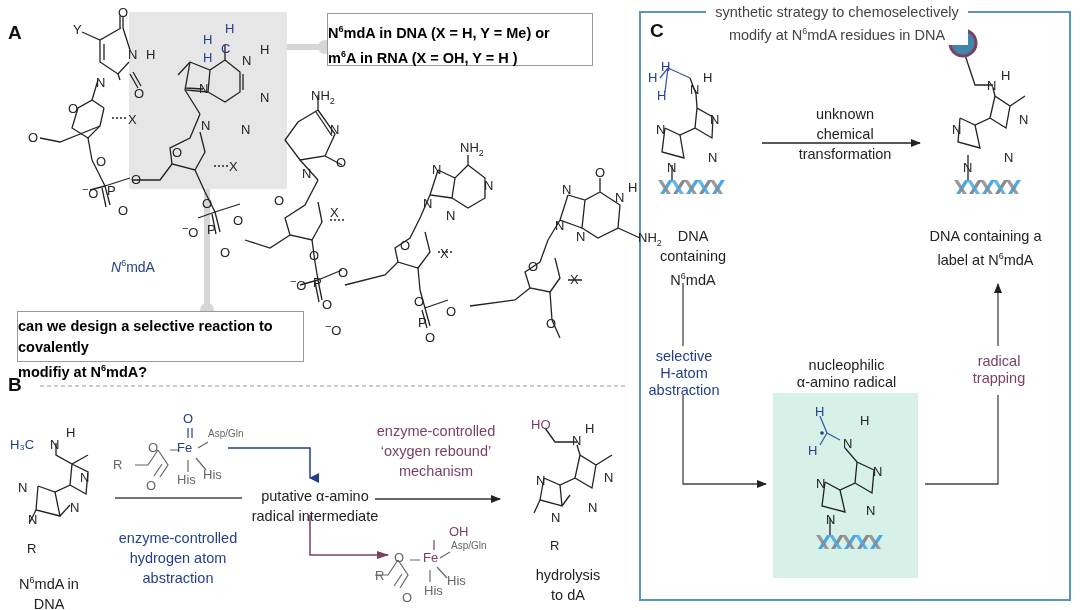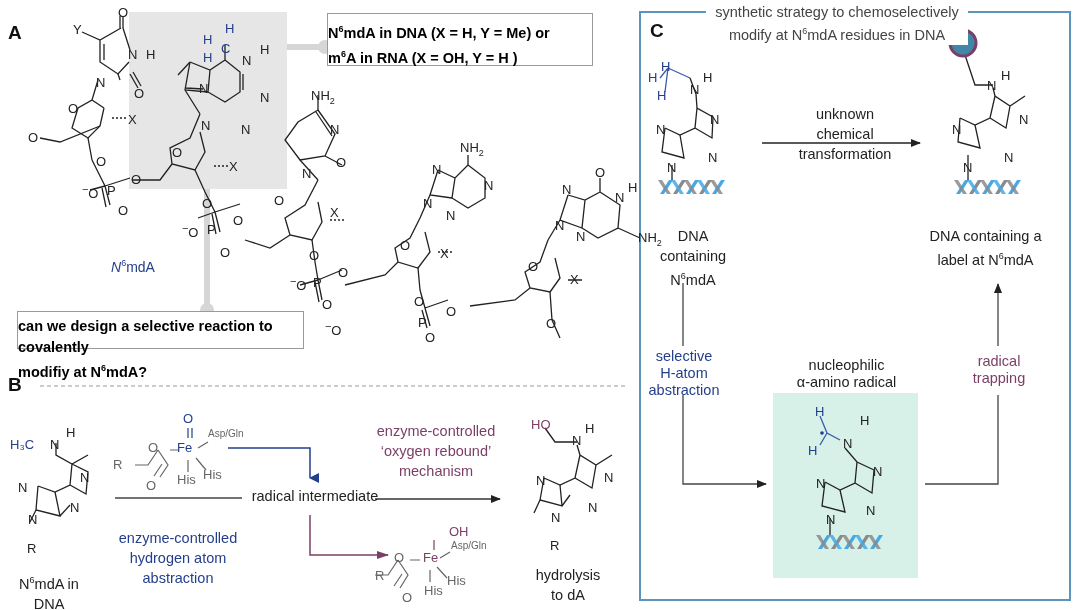--- a/index.html
+++ b/index.html
@@ -252,21 +252,21 @@
   <span class="abs" style="left:546px;top:316px;">O</span>
 </div>
 
 <div class="abs b blue" style="left:111px;top:258px;font-size:14px;"><i>N</i><sup style="font-size:9px;">6</sup><span>mdA</span></div>
 
 <div class="callout" style="left:327px;top:13px;width:266px;height:53px;padding-top:5px;">
   <div><span>N</span><sup style="font-size:9px;">6</sup><span>mdA in DNA (X = H, Y = Me) or</span></div>
   <div><span>m</span><sup style="font-size:9px;">6</sup><span>A in RNA (X = OH, Y = H )</span></div>
 </div>
 
-<div class="callout" style="left:17px;top:311px;width:287px;height:38px;padding-top:4px;">
+<div class="callout" style="left:17px;top:311px;width:287px;height:51px;padding-top:4px;">
   <div>can we design a selective reaction to covalently</div>
   <div><span>modifiy at N</span><sup style="font-size:9px;">6</sup><span>mdA?</span></div>
 </div>
 
 <div class="abs" style="left:0;top:0;font-size:13px;">
   <span class="abs blue b" style="left:10px;top:437px;">H₃C</span>
   <span class="abs" style="left:50px;top:437px;">N</span>
   <span class="abs" style="left:66px;top:425px;">H</span>
   <span class="abs" style="left:80px;top:470px;">N</span>
   <span class="abs" style="left:18px;top:480px;">N</span>
@@ -300,20 +300,21 @@
   <span class="abs" style="left:588px;top:500px;">N</span>
   <span class="abs" style="left:551px;top:510px;">N</span>
   <span class="abs" style="left:550px;top:538px;">R</span>
 </div>
 
 <div class="lbl" style="left:14px;top:570px;width:70px;">
   <div><span>N</span><sup style="font-size:9px;">6</sup><span>mdA in</span></div>
   <div>DNA</div>
 </div>
 <div class="lbl" style="left:245px;top:486px;width:140px;">
+  <div>putative α-amino</div>
   <div>radical intermediate</div>
 </div>
 <div class="lbl blue" style="left:112px;top:528px;width:132px;">
   <div>enzyme-controlled</div>
   <div>hydrogen atom</div>
   <div>abstraction</div>
 </div>
 <div class="lbl purple" style="left:370px;top:421px;width:132px;">
   <div>enzyme-controlled</div>
   <div>‘oxygen rebound’</div>

